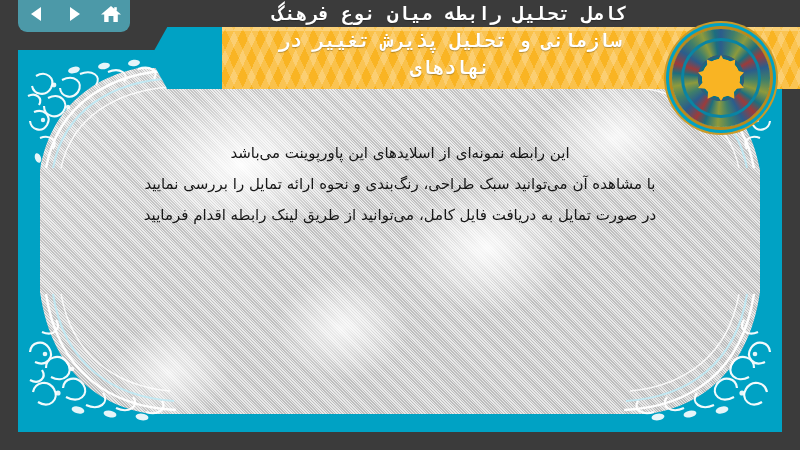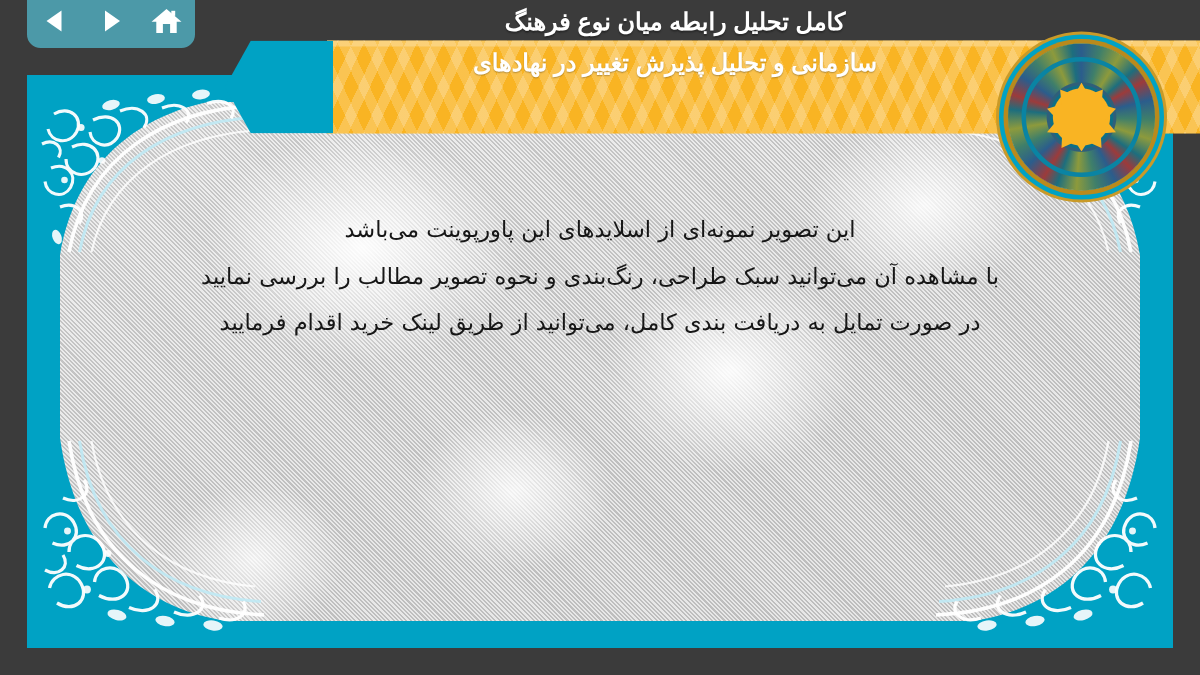--- a/index.html
+++ b/index.html
@@ -66,28 +66,28 @@
     clip-path: polygon(100% 0%, 100% 100%, 24% 100%, 0% 50%, 24% 0%);
     z-index: 19;
   }
 
   
   .title {
     position: absolute;
     left: 240px; top: 2px;
     width: 420px;
     color: #ffffff;
-    font-size: 16px;
+    font-size: 19px;
     line-height: 27px;
     text-align: center;
     direction: rtl;
     font-weight: bold;
     text-shadow: 0 1px 1px rgba(0,0,0,0.28);
     z-index: 30;
-    font-family: Liberation Sans, sans-serif;
+    font-family: Liberation Mono, monospace;
   }
 
   
   .medallion {
     position: absolute;
     left: 672px; top: 29px;
     width: 98px; height: 98px;
     border-radius: 50%;
     z-index: 25;
     background:
@@ -301,23 +301,23 @@
   <div class="arrow-tab"></div>
 
   <div class="title">
     <div>کامل تحلیل رابطه میان نوع فرهنگ</div>
     <div>سازمانی و تحلیل پذیرش تغییر در نهادهای</div>
   </div>
 
   <div class="medallion"></div>
 
   <div class="body-text">
-    <p>این تصویر نمونه‌ای از اسلایدهای این پاورپوینت می‌باشد</p>
-    <p>با مشاهده آن می‌توانید سبک طراحی، رنگ‌بندی و نحوه تصویر مطالب را بررسی نمایید</p>
-    <p>در صورت تمایل به دریافت بندی کامل، می‌توانید از طریق لینک خرید اقدام فرمایید</p>
+    <p>این رابطه نمونه‌ای از اسلایدهای این پاورپوینت می‌باشد</p>
+    <p>با مشاهده آن می‌توانید سبک طراحی، رنگ‌بندی و نحوه ارائه تمایل را بررسی نمایید</p>
+    <p>در صورت تمایل به دریافت فایل کامل، می‌توانید از طریق لینک رابطه اقدام فرمایید</p>
   </div>
 
   <div class="nav-bar">
     <div class="nav-btn">
       <svg width="20" height="20" viewBox="0 0 20 20">
         <path d="M14 3 L14 17 L4 10 Z" fill="#ffffff"></path>
       </svg>
     </div>
     <div class="nav-btn">
       <svg width="20" height="20" viewBox="0 0 20 20">

